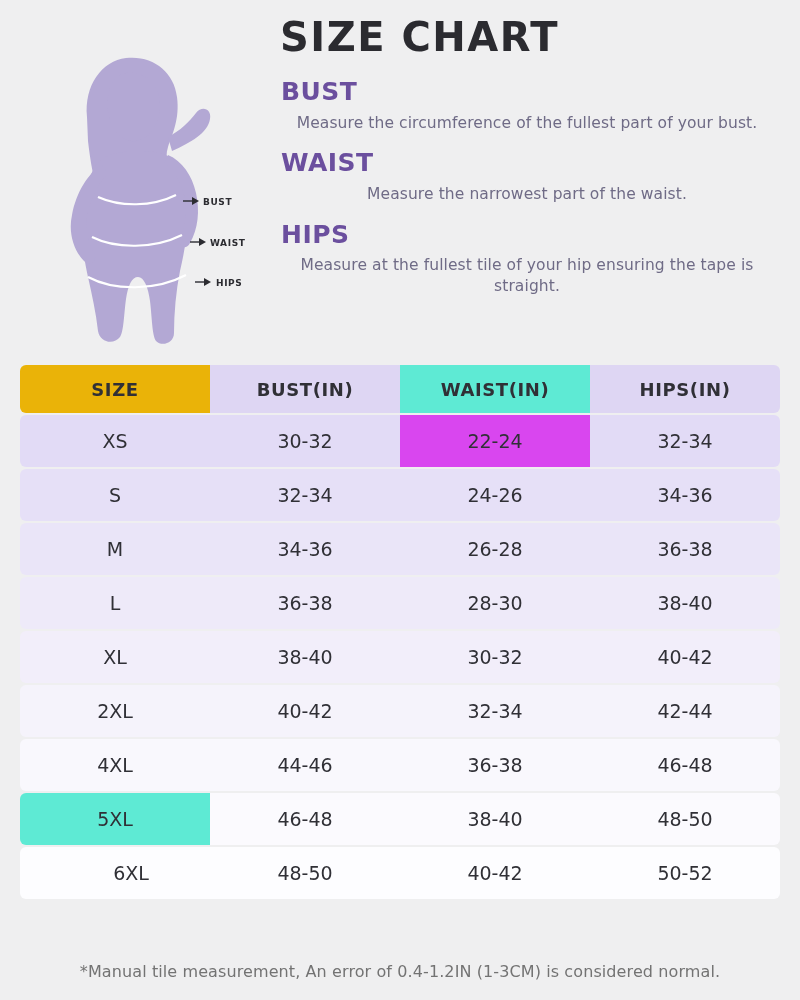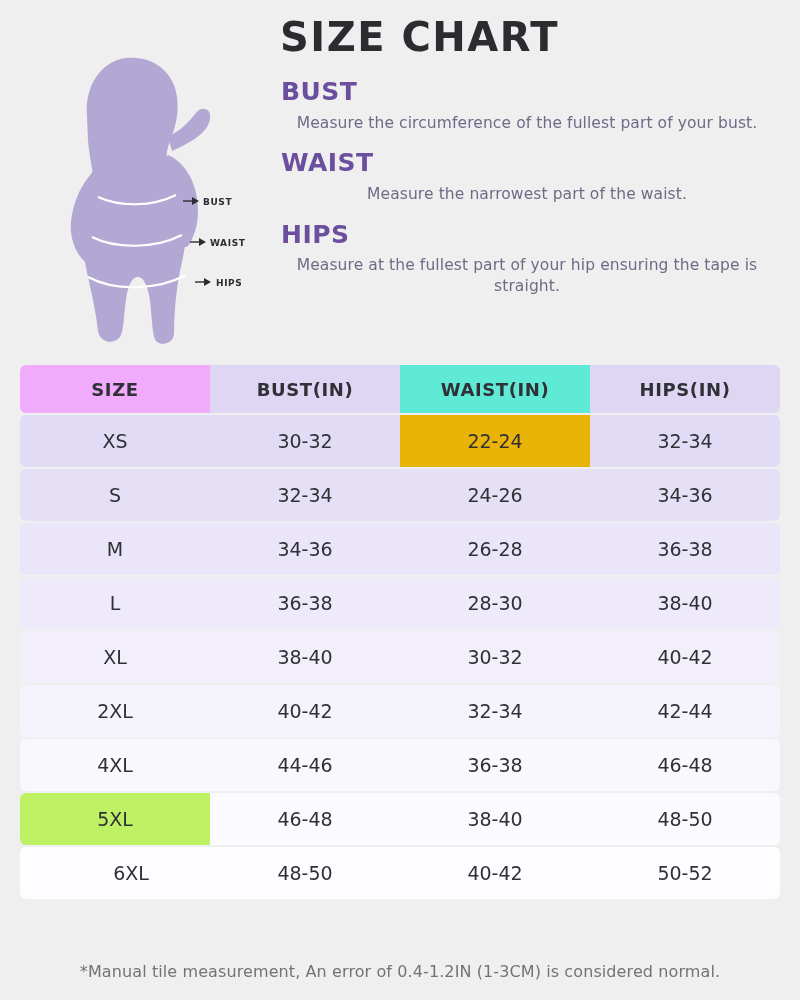--- a/index.html
+++ b/index.html
@@ -177,40 +177,40 @@
       <div class="def-block">
         <div class="def-term">BUST</div>
         <div class="def-desc">Measure the circumference of the fullest part of your bust.</div>
       </div>
       <div class="def-block">
         <div class="def-term">WAIST</div>
         <div class="def-desc">Measure the narrowest part of the waist.</div>
       </div>
       <div class="def-block">
         <div class="def-term">HIPS</div>
-        <div class="def-desc">Measure at the fullest part of your hip ensuring the tape is straight.</div>
+        <div class="def-desc">Measure at the fullest tile of your hip ensuring the tape is straight.</div>
       </div>
     </div>
   </div>
 
   <div class="table-wrap">
     <table>
       <thead>
         <tr>
-          <th style="background: #f0abfc; margin-left: 20px;">SIZE</th>
+          <th style="background: #eab308; margin-left: 20px;">SIZE</th>
           <th style="background: rgb(222, 214, 243);">BUST(IN)</th>
           <th style="background: #5eead4;">WAIST(IN)</th>
           <th style="background: rgb(222, 214, 243);">HIPS(IN)</th>
         </tr>
       </thead>
       <tbody id="size-table-body">
           <tr>
             <td style="background: rgb(226, 219, 246);">XS</td>
             <td style="background: rgb(226, 219, 246);">30-32</td>
-            <td style="background: #eab308;">22-24</td>
+            <td style="background: #d946ef;">22-24</td>
             <td style="background: rgb(226, 219, 246);">32-34</td>
           </tr>
           <tr>
             <td style="background: rgb(230, 224, 247);">S</td>
             <td style="background: rgb(230, 224, 247);">32-34</td>
             <td style="background: rgb(230, 224, 247);">24-26</td>
             <td style="background: rgb(230, 224, 247);">34-36</td>
           </tr>
           <tr>
             <td style="background: rgb(234, 229, 248);">M</td>
@@ -236,21 +236,21 @@
             <td style="background: rgb(245, 243, 251);">32-34</td>
             <td style="background: rgb(245, 243, 251);">42-44</td>
           </tr>
           <tr>
             <td style="background: rgb(249, 248, 253);">4XL</td>
             <td style="background: rgb(249, 248, 253);">44-46</td>
             <td style="background: rgb(249, 248, 253);">36-38</td>
             <td style="background: rgb(249, 248, 253);">46-48</td>
           </tr>
           <tr>
-            <td style="background: #bef264;">5XL</td>
+            <td style="background: #5eead4;">5XL</td>
             <td style="background: rgb(251, 250, 254);">46-48</td>
             <td style="background: rgb(251, 250, 254);">38-40</td>
             <td style="background: rgb(251, 250, 254);">48-50</td>
           </tr>
           <tr>
             <td style="background: rgb(253, 253, 255); padding-left: 32px;">6XL</td>
             <td style="background: rgb(253, 253, 255);">48-50</td>
             <td style="background: rgb(253, 253, 255);">40-42</td>
             <td style="background: rgb(253, 253, 255);">50-52</td>
           </tr>

